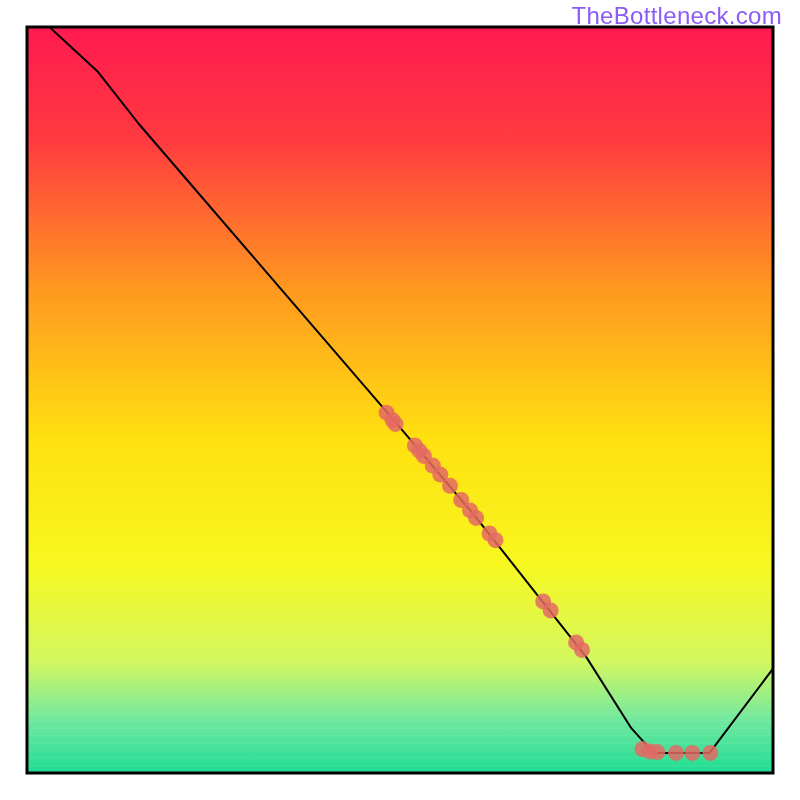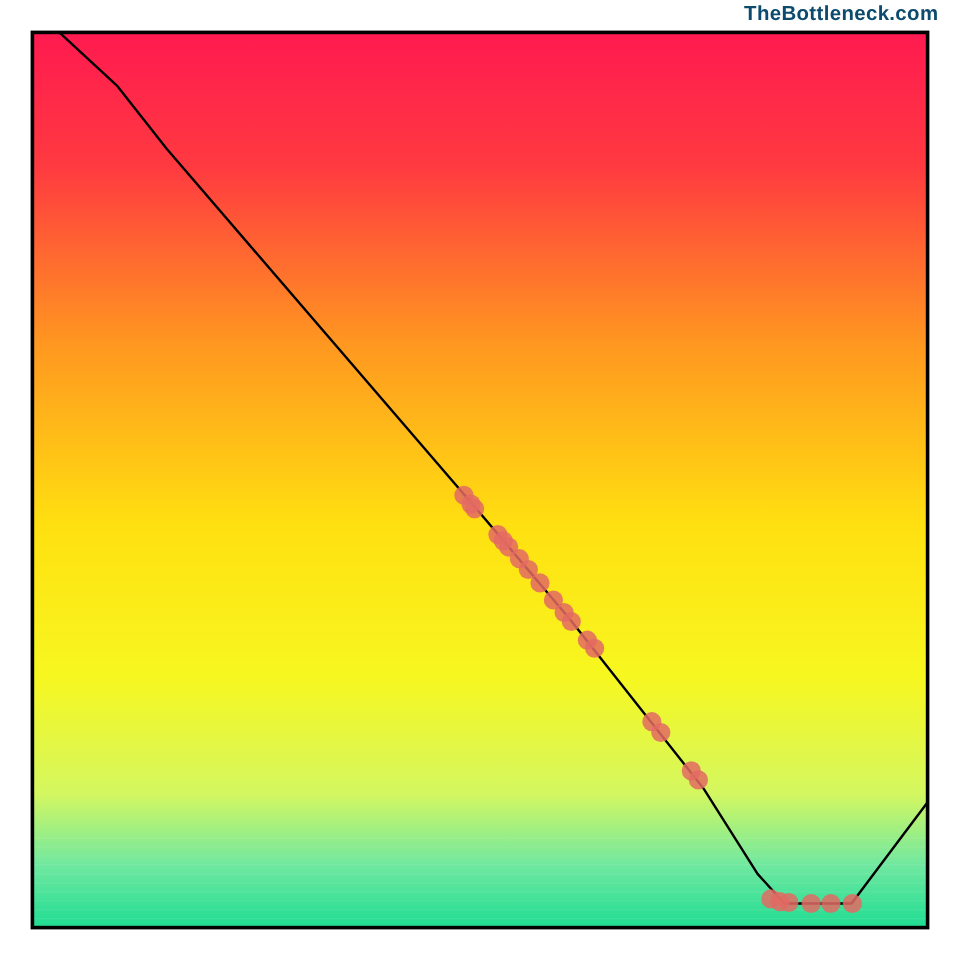--- a/index.html
+++ b/index.html
@@ -12,23 +12,23 @@
   }
   .container {
     position: relative;
     width: 800px;
     height: 800px;
   }
   .watermark {
     position: absolute;
     top: 2px;
     right: 18px;
-    font-size: 17px;
-    font-weight: bold;
-    color: #0c4a6e;
+    font-size: 24px;
+    font-weight: normal;
+    color: #8b5cf6;
     letter-spacing: 0.3px;
     z-index: 10;
   }
   svg {
     display: block;
   }
 </style>
 </head>
 <body>
 

